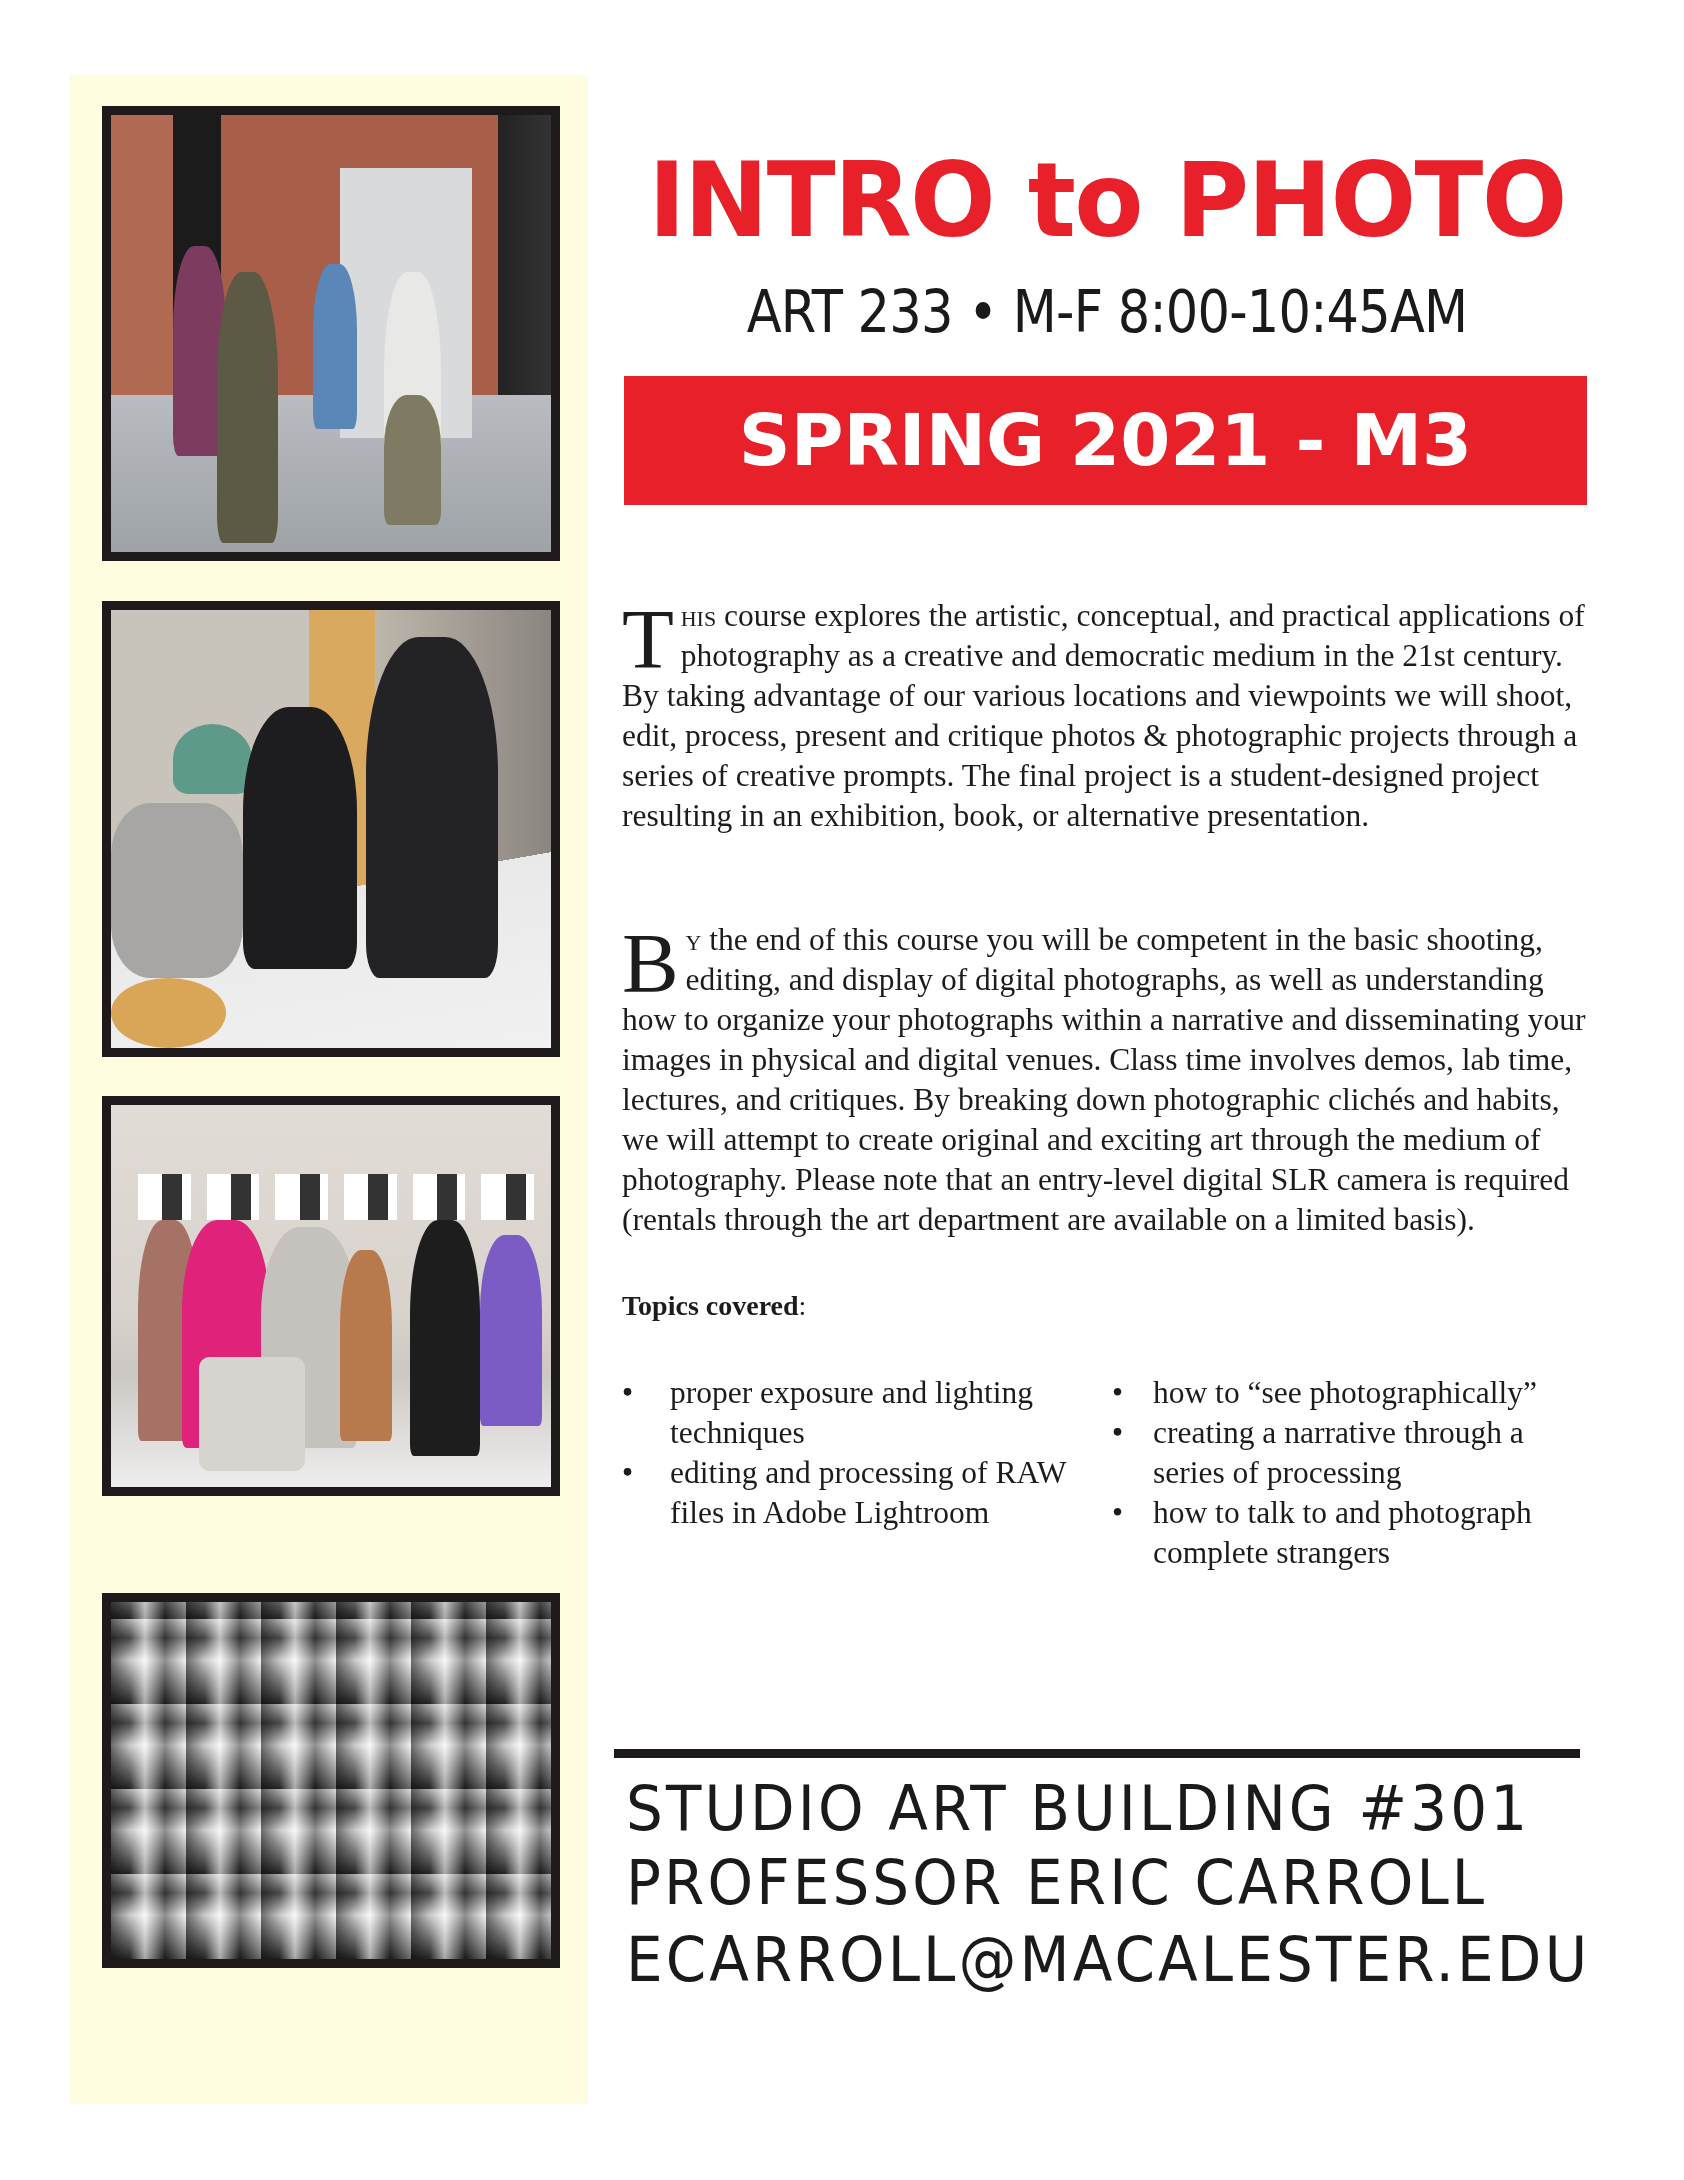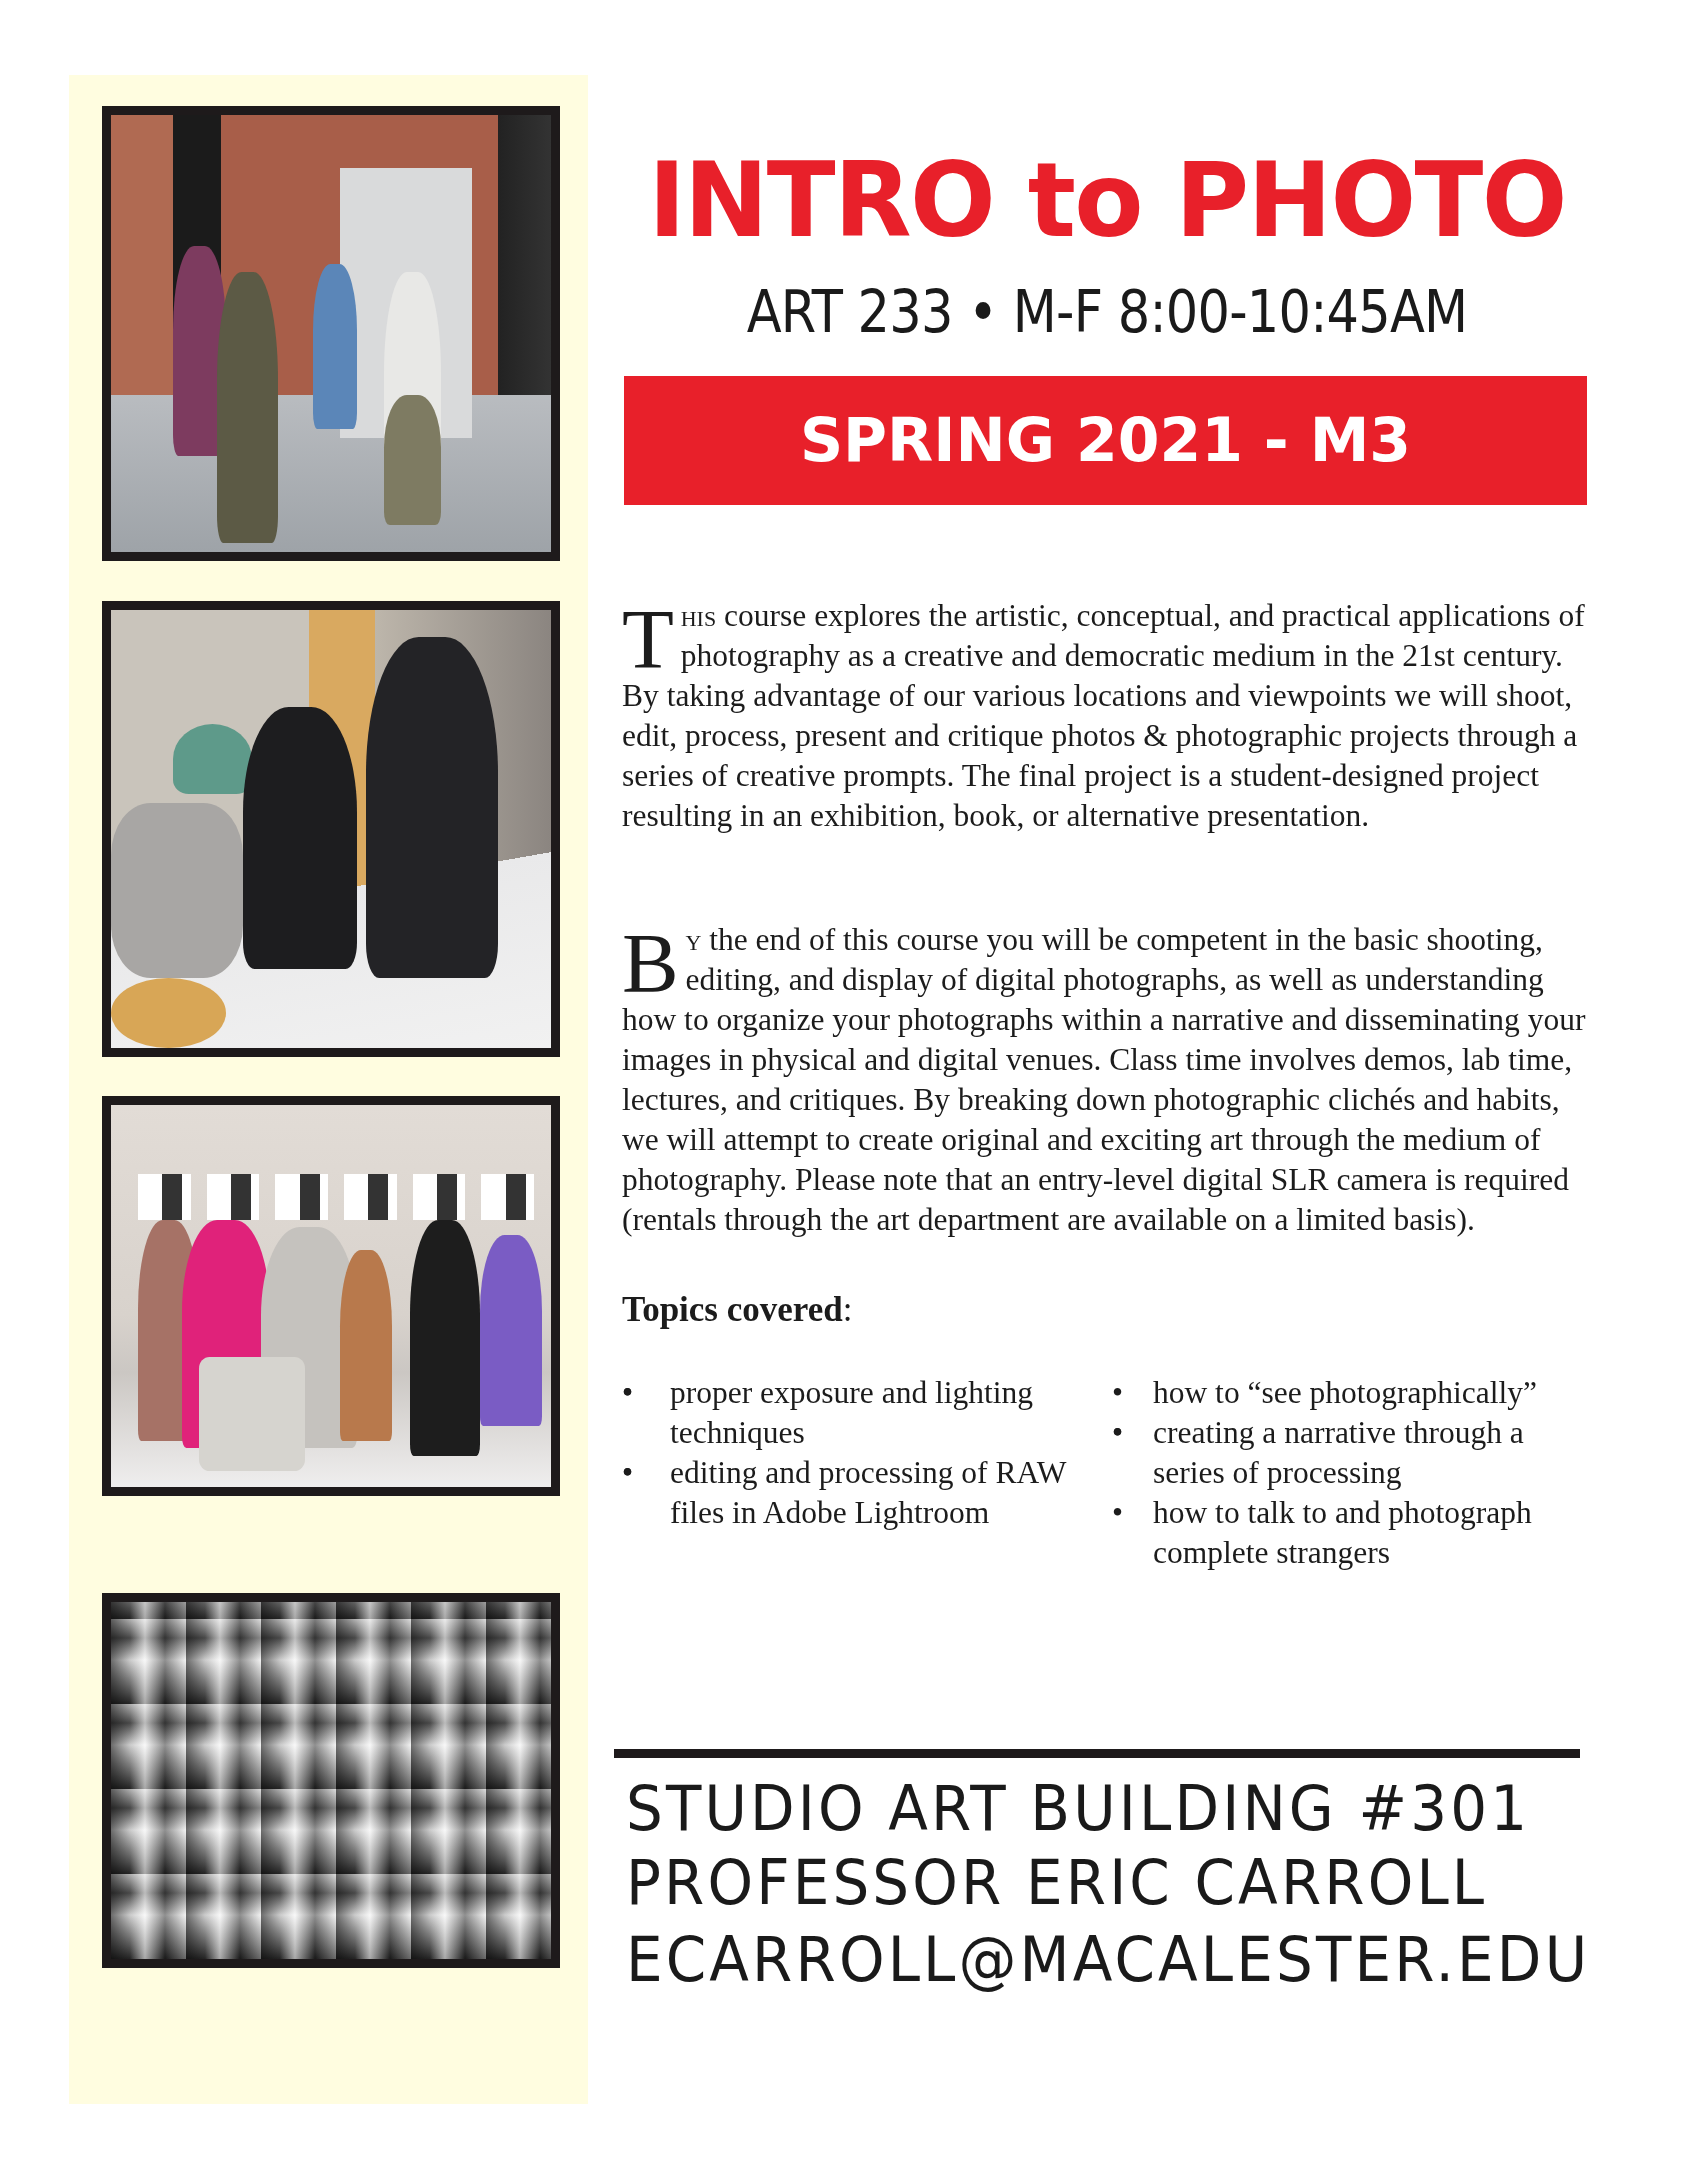--- a/index.html
+++ b/index.html
@@ -50,36 +50,36 @@
     transform: scaleX(0.97);
   }
   .subtitle {
     position: absolute; left: 630px; top: 274px; width: 954px; text-align: center;
     font-family: "DejaVu Sans", sans-serif; font-size: 58px; color: #1a1a1a;
     line-height: 77px; letter-spacing: -0.9px; transform: scaleX(0.88);
   }
   .term-banner {
     position: absolute; left: 624px; top: 376px; width: 963px; height: 129px;
     background: #E8202A; color: #ffffff; text-align: center;
-    font-family: "DejaVu Sans", sans-serif; font-weight: bold; font-size: 60px;
+    font-family: "DejaVu Sans", sans-serif; font-weight: bold; font-size: 72px;
     line-height: 129px; letter-spacing: 0px;
   }
   .body-text {
     position: absolute; left: 622px; width: 967px;
     font-family: "Liberation Serif", serif; font-size: 31.5px; line-height: 40px;
     color: #1c1c1c; margin: 0;
   }
   .dropcap {
     float: left; font-size: 85px; line-height: 68px; margin: 8.5px 6.8px 0 0;
     font-family: "Liberation Serif", serif; color: #1c1c1c;
   }
   .smallcaps { font-variant: small-caps; margin-top: 38px; }
   .topics-heading {
     position: absolute; left: 622px; top: 1290px;
-    font-family: "Liberation Serif", serif; font-size: 35px; font-weight: bold; color: #1c1c1c;
+    font-family: "Liberation Serif", serif; font-size: 28px; font-weight: bold; color: #1c1c1c;
   }
   .topics-heading .colon { font-weight: normal; }
   .topic-list {
     position: absolute; list-style: none; margin: 0; padding: 0;
     font-family: "Liberation Serif", serif; font-size: 31.5px; line-height: 40px; color: #1c1c1c;
   }
   .topic-list li { position: relative; padding-left: 48px; }
   .topic-list li .bullet { position: absolute; left: 0; top: 0; }
   .topic-list.left { left: 622px; top: 1373px; width: 477px; }
   .topic-list.right { left: 1112px; top: 1373px; width: 477px; padding-left: 0; }

